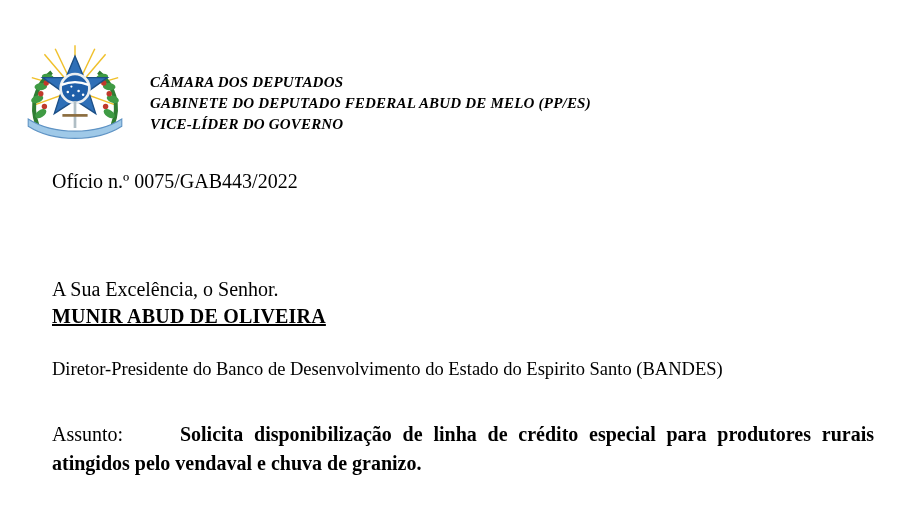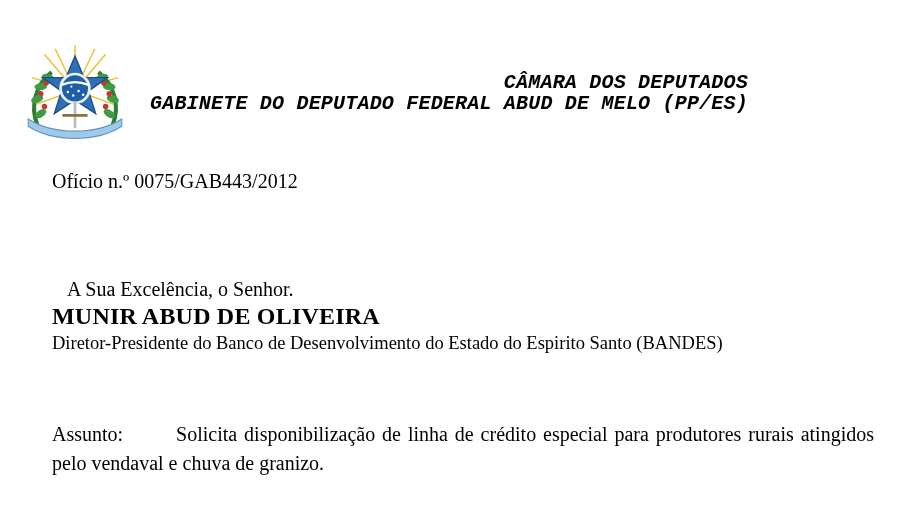--- a/index.html
+++ b/index.html
@@ -38,29 +38,28 @@
   }
   .coat {
     width: 108px;
     height: 108px;
     display: block;
   }
   .org-block {
     padding-top: 34px;
   }
   .org-line {
-    font-family: Liberation Mono, monospace;
+    font-family: Liberation Serif, serif;
     font-weight: bold;
     font-style: italic;
-    font-size: 20px;
+    font-size: 15px;
     letter-spacing: 0.2px;
     line-height: 21px;
     color: #000;
     white-space: nowrap;
-    text-align: right;
   }
 
   
   .oficio {
     position: absolute;
     top: 168px;
     left: 52px;
     font-size: 20px;
     line-height: 26px;
   }
@@ -73,48 +72,49 @@
   }
   .addressee {
     position: absolute;
     top: 276px;
     left: 52px;
     width: 830px;
   }
   .addressee .line1 {
     font-size: 20px;
     line-height: 26px;
-    margin-left: 15px;
   }
   .addressee .name {
-    font-size: 24px;
+    font-size: 20px;
     font-weight: bold;
     line-height: 28px;
     letter-spacing: 0.2px;
+    text-decoration: underline;
   }
   .addressee .role {
     font-size: 18.5px;
     line-height: 26px;
+    margin-top: 26px;
   }
 
   .subject {
     position: absolute;
     top: 420px;
     left: 52px;
     width: 822px;
     font-size: 20px;
     line-height: 29px;
     text-align: justify;
   }
   .subject .label {
     font-weight: normal;
     margin-top: 14px;
   }
   .subject .text {
-    font-weight: normal;
+    font-weight: bold;
     margin-left: 46px;
   }
 </style>
 </head>
 <body>
 
 <div class="page">
 
   <div class="letterhead">
 
@@ -168,24 +168,25 @@
         <path d="M60 70 L60 100" stroke="#b0bec5" stroke-width="3"></path>
         <path d="M46 86 L74 86" stroke="#8c6d3f" stroke-width="3"></path>
 
         <path d="M8 90 C 36 108, 84 108, 112 90 L112 98 C 84 116, 36 116, 8 98 Z" fill="#9fc9e8" stroke="#5f93c4" stroke-width="1.2"></path>
       </svg>
     </div>
 
     <div class="org-block">
       <div class="org-line">CÂMARA DOS DEPUTADOS</div>
       <div class="org-line">GABINETE DO DEPUTADO FEDERAL ABUD DE MELO (PP/ES)</div>
+      <div class="org-line">VICE-LÍDER DO GOVERNO</div>
     </div>
   </div>
 
-  <div class="oficio">Ofício n.º 0075/GAB443/2012</div>
+  <div class="oficio">Ofício n.º 0075/GAB443/2022</div>
 
 
   <div class="addressee">
     <div class="line1">A Sua Excelência, o Senhor.</div>
     <div class="name">MUNIR ABUD DE OLIVEIRA</div>
     <div class="role">Diretor-Presidente do Banco de Desenvolvimento do Estado do Espirito Santo (BANDES)</div>
   </div>
 
   <div class="subject">
     <span class="label">Assunto:</span>

